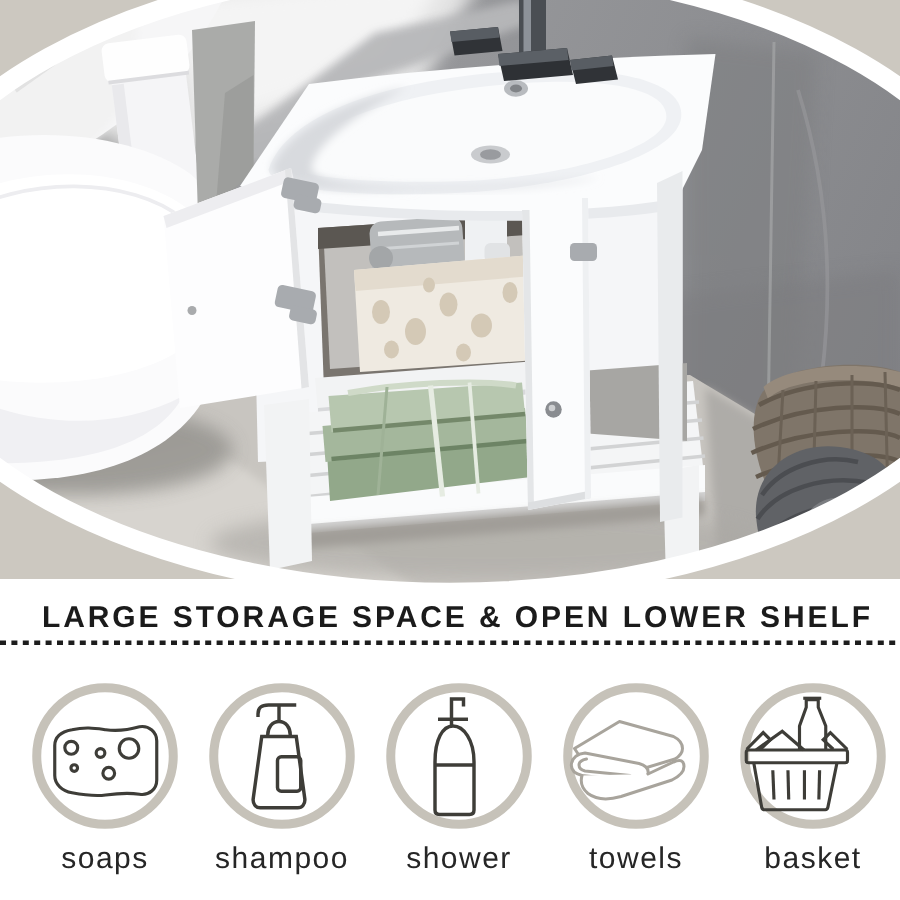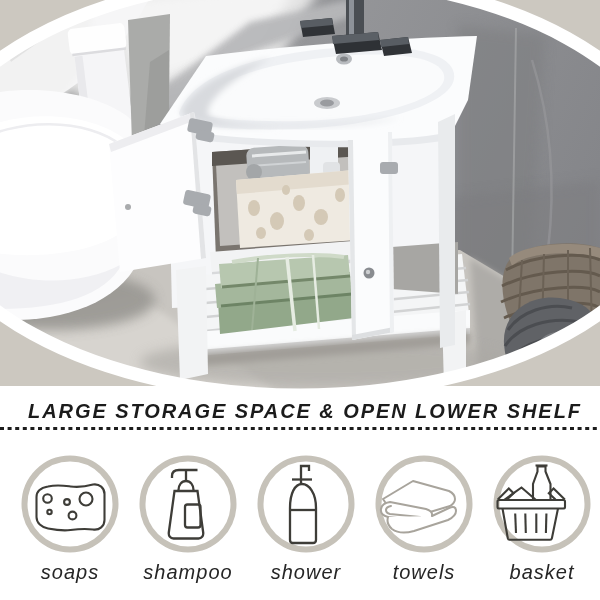--- a/index.html
+++ b/index.html
@@ -1,16 +1,16 @@
 <!DOCTYPE html>
 <html><head>
 <meta charset="utf-8">
 <style>
   html,body{margin:0;padding:0;background:#fff;}
-  .page{position:relative;width:600px;height:600px;overflow:hidden;font-family:"Liberation Sans",sans-serif;font-style:italic;}
+  .page{position:relative;width:600px;height:600px;overflow:hidden;font-family:"Liberation Sans",sans-serif;}
 </style>
 </head>
 <body>
 <div class="page">
 <svg width="600" height="600" viewBox="0 0 600 600" xmlns="http://www.w3.org/2000/svg">
 <defs>
   <filter id="soft" x="-30%" y="-30%" width="160%" height="160%">
           <feGaussianBlur stdDeviation="6"></feGaussianBlur>
         </filter>
   <filter id="soft2" x="-30%" y="-30%" width="160%" height="160%">

